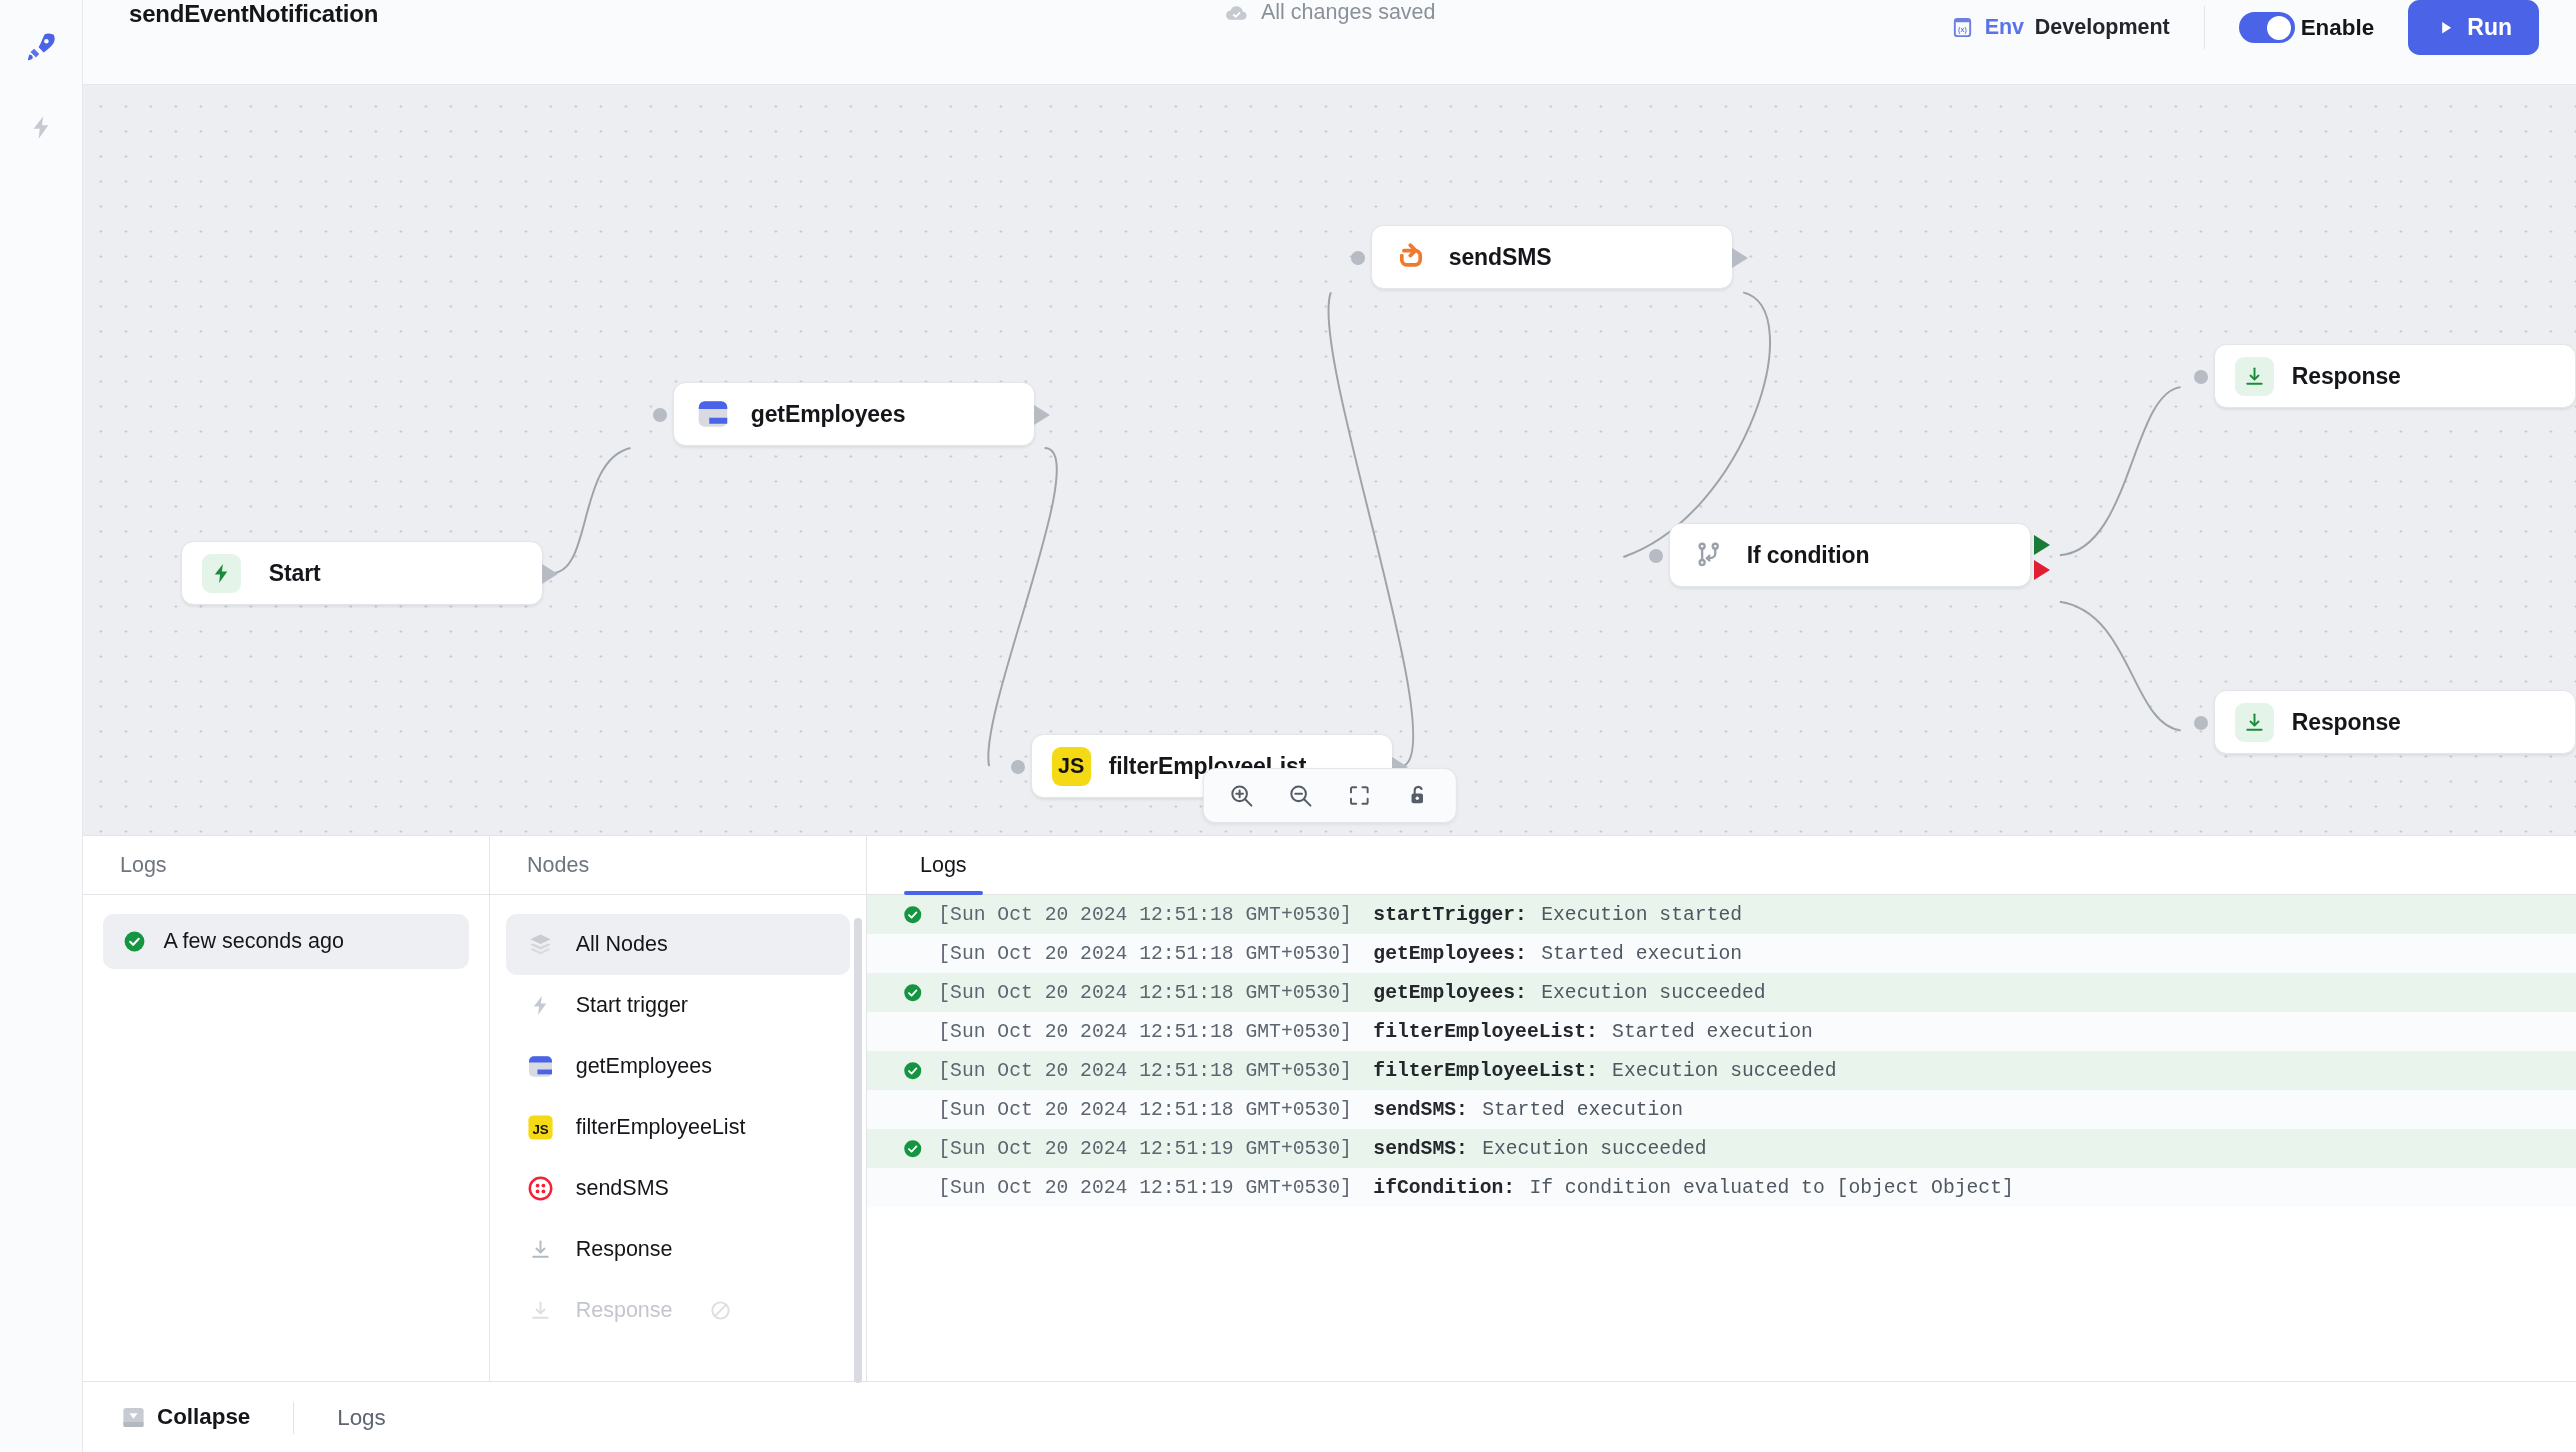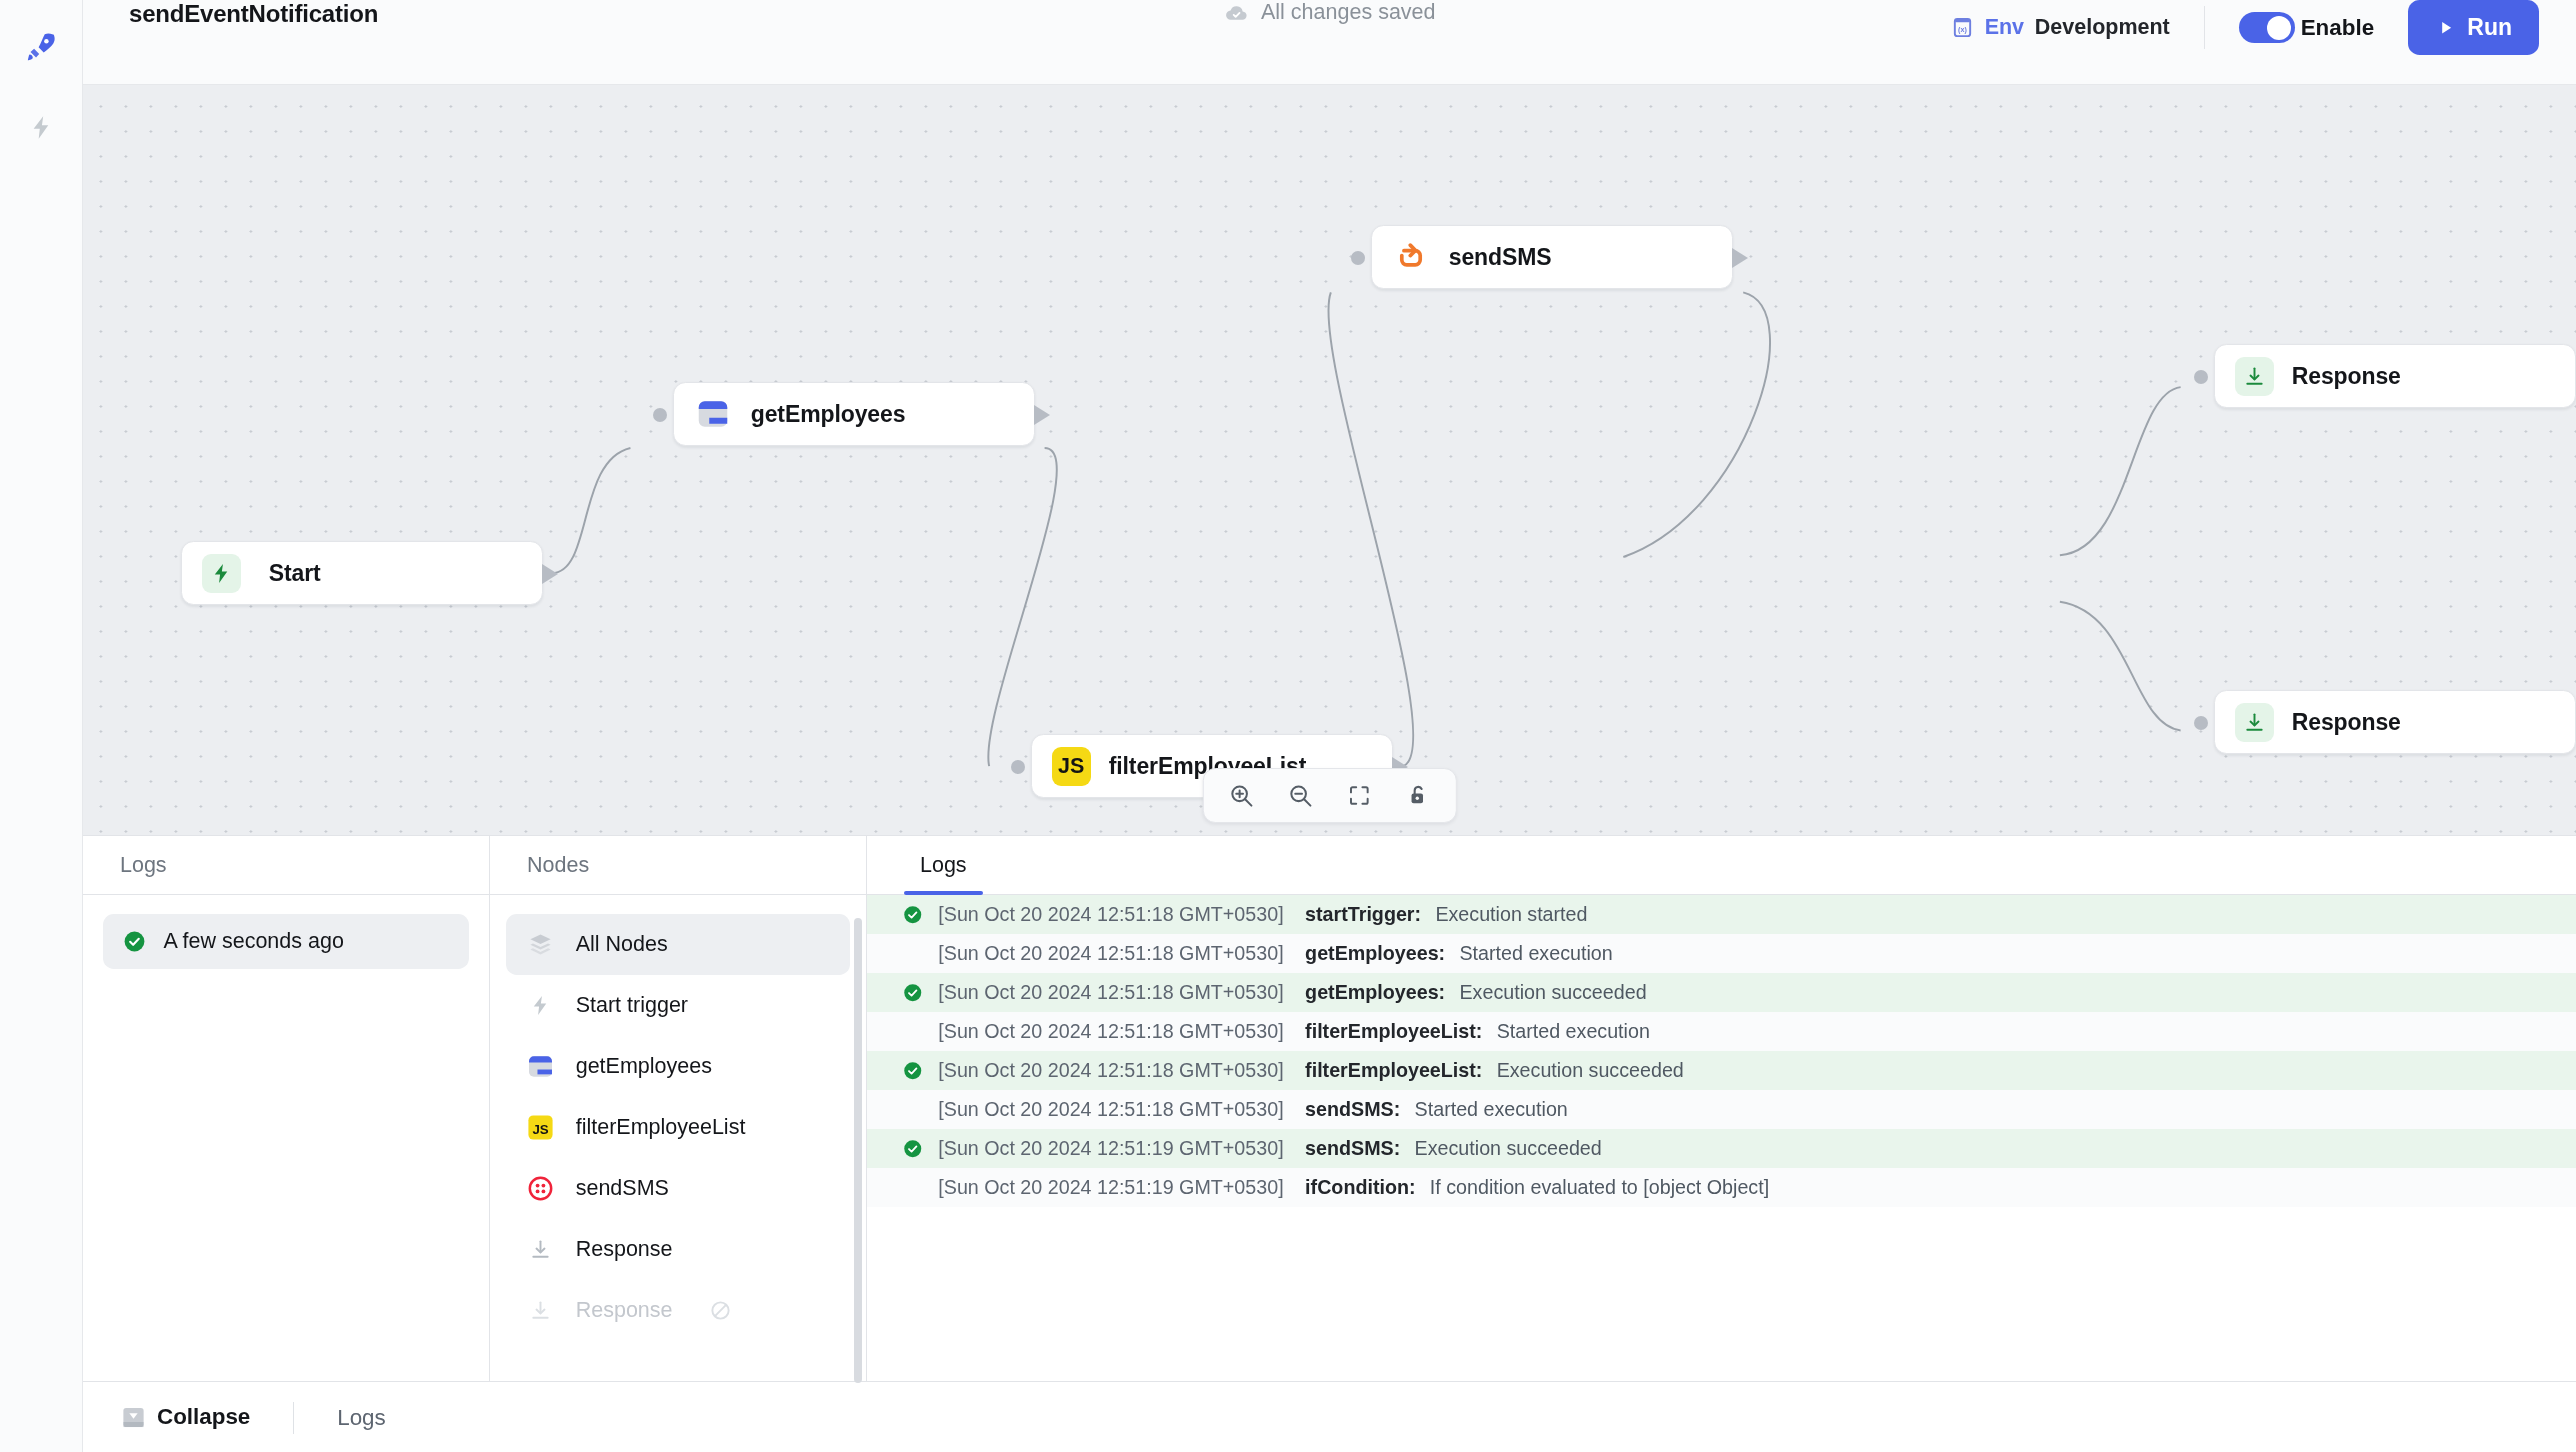--- a/index.html
+++ b/index.html
@@ -254,20 +254,36 @@
 
     <div class="node" style="left:948px; top:649px; width:362px;">
       <div class="ic ic-js">
         <span class="ic-js-txt">JS</span>
       </div>
       <div class="nlabel">filterEmployeeList</div>
       <div class="handle-dot" style="left:-21.5px; top:25px;"></div>
       <div class="handle-tri tri-grey" style="right:-16px; top:22.4px;"></div>
     </div>
 
+    <div class="node" style="left:1586px; top:438px; width:362px;">
+      <div class="ic" style="background:transparent;">
+        <svg width="30" height="30" viewBox="0 0 24 24" fill="none" stroke="#9aa1aa" stroke-width="1.9" stroke-linecap="round">
+          <circle cx="6.5" cy="5" r="2"></circle>
+          <circle cx="6.5" cy="18" r="2"></circle>
+          <circle cx="17" cy="5" r="2"></circle>
+          <path d="M6.5 7v9"></path>
+          <path d="M17 7v3.5a4 4 0 0 1-4 4h-2.2"></path>
+          <path d="M12.3 12.6l-1.9 1.9 1.9 1.9"></path>
+        </svg>
+      </div>
+      <div class="nlabel">If condition</div>
+      <div class="handle-dot" style="left:-21.5px; top:25px;"></div>
+      <div class="handle-tri tri-green" style="right:-19.7px; top:10.7px;"></div>
+      <div class="handle-tri tri-red" style="right:-19.7px; top:36px;"></div>
+    </div>
 
     <div class="node" style="left:2131px; top:259px; width:362px;">
       <div class="ic ic-green">
         <svg width="23" height="23" viewBox="0 0 24 24" fill="none" stroke="#1b8a3c" stroke-width="2" stroke-linecap="round">
           <path d="M12 3.5v11"></path>
           <path d="M7.8 11l4.2 4 4.2-4"></path>
           <path d="M4.5 19.5h15"></path>
         </svg>
       </div>
       <div class="nlabel">Response</div>
@@ -429,21 +445,21 @@
         </div>
         <div class="nodes-scroll"></div>
       </div>
 
       <div class="pane-logs">
         <div class="pane-head tabs">
           <div class="tab active">
             <span class="t">Logs</span>
           </div>
         </div>
-        <div class="pane-body" style="padding-top:0;">
+        <div class="pane-body" style="padding-top:0;font-family:Liberation Mono, monospace;">
 
           <div class="log-row ok">
             <span class="log-badge">
               <svg width="21.5" height="21.5" viewBox="0 0 24 24">
                   <circle cx="12" cy="12" r="9.5" fill="#159441"></circle>
                   <path d="M7.8 12.3l2.9 2.9 5.4-5.8" stroke="#fff" stroke-width="2" fill="none" stroke-linecap="round" stroke-linejoin="round"></path>
                 </svg>
             </span>
             <span class="log-ts">[Sun Oct 20 2024 12:51:18 GMT+0530]</span>
             <span class="log-node">startTrigger:</span>

